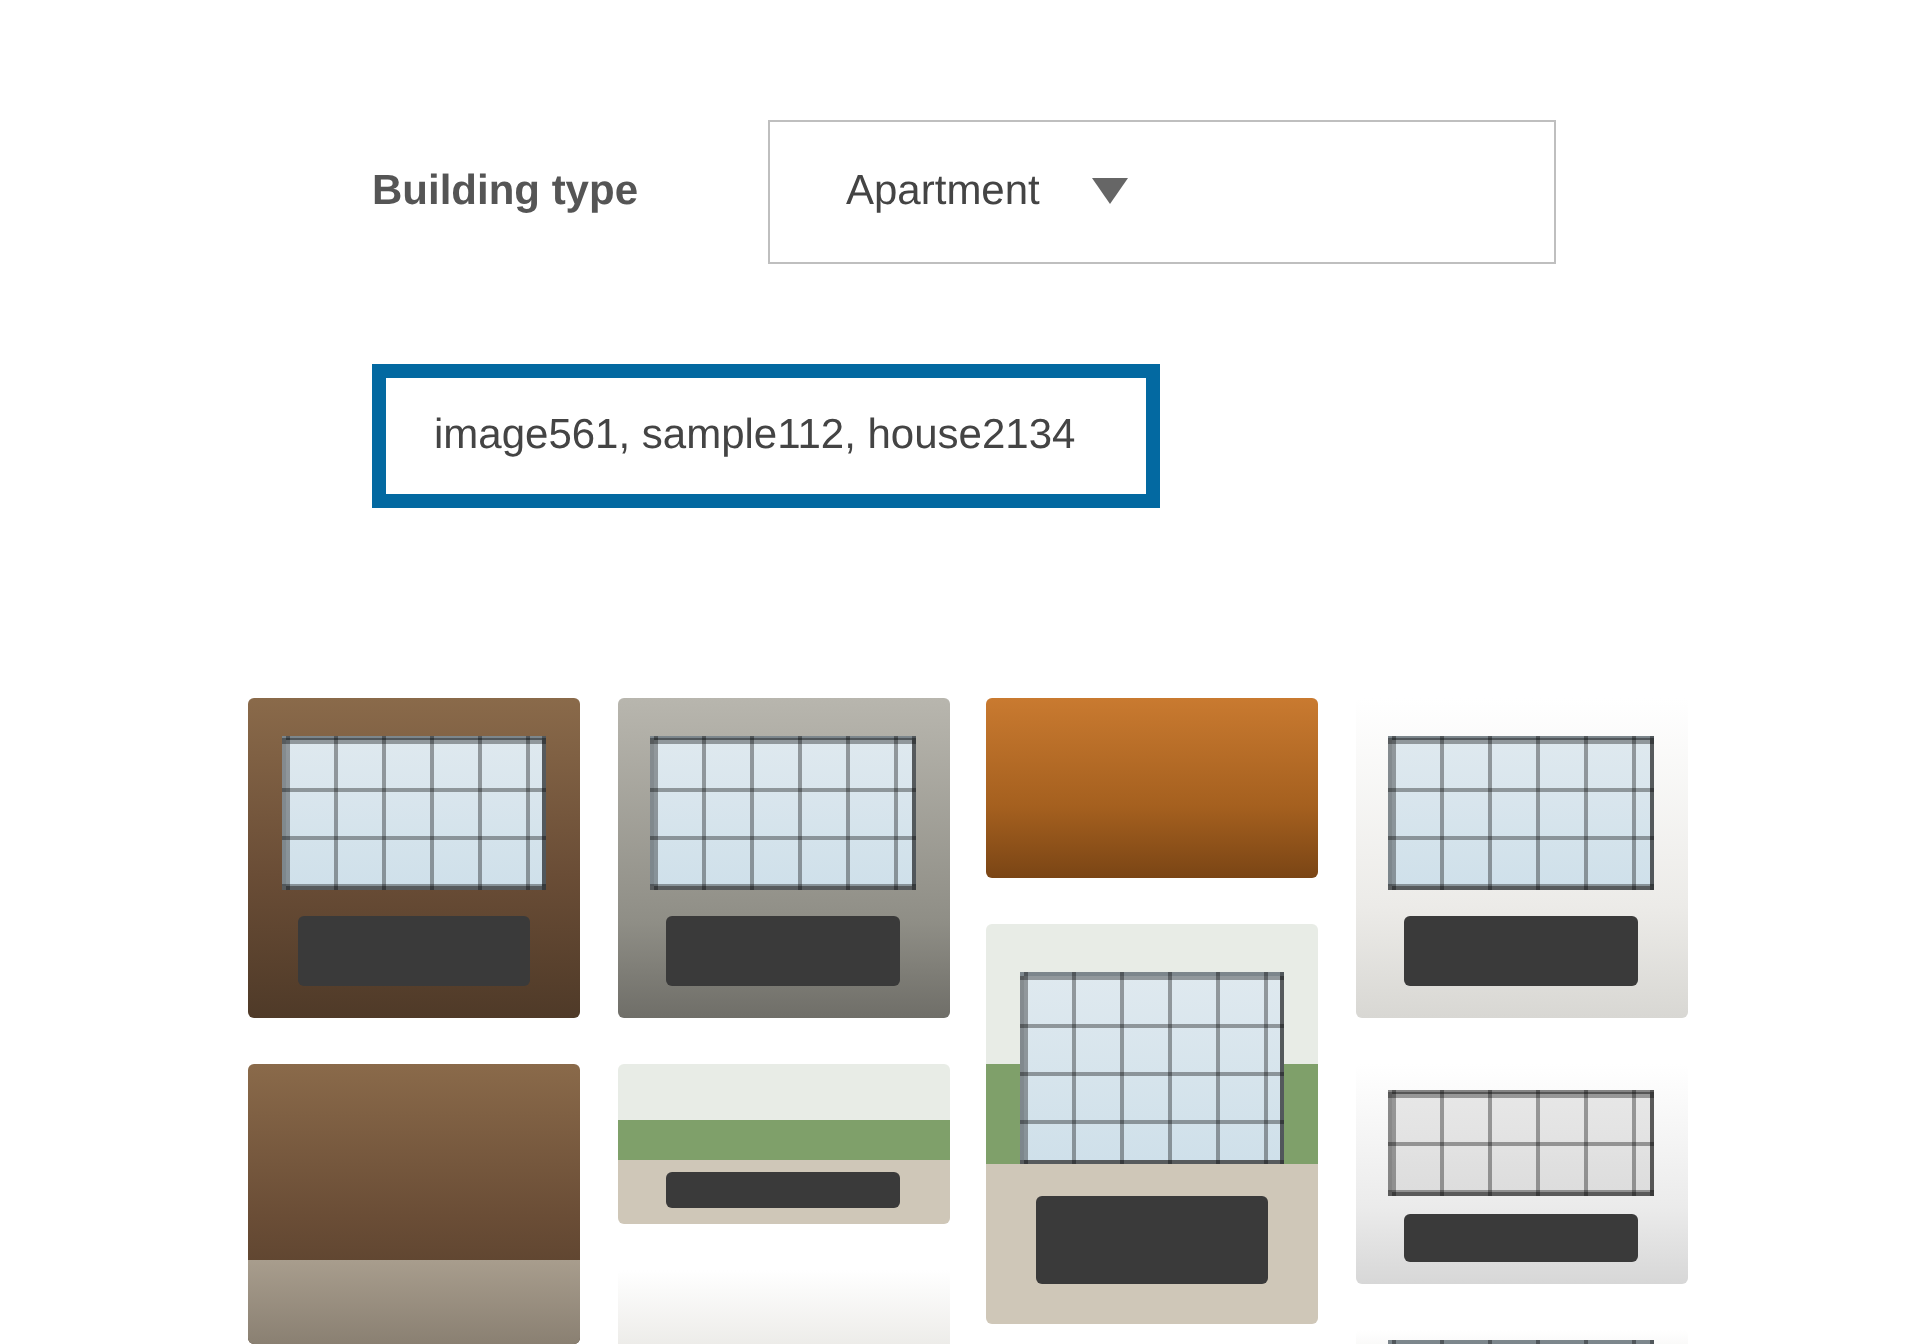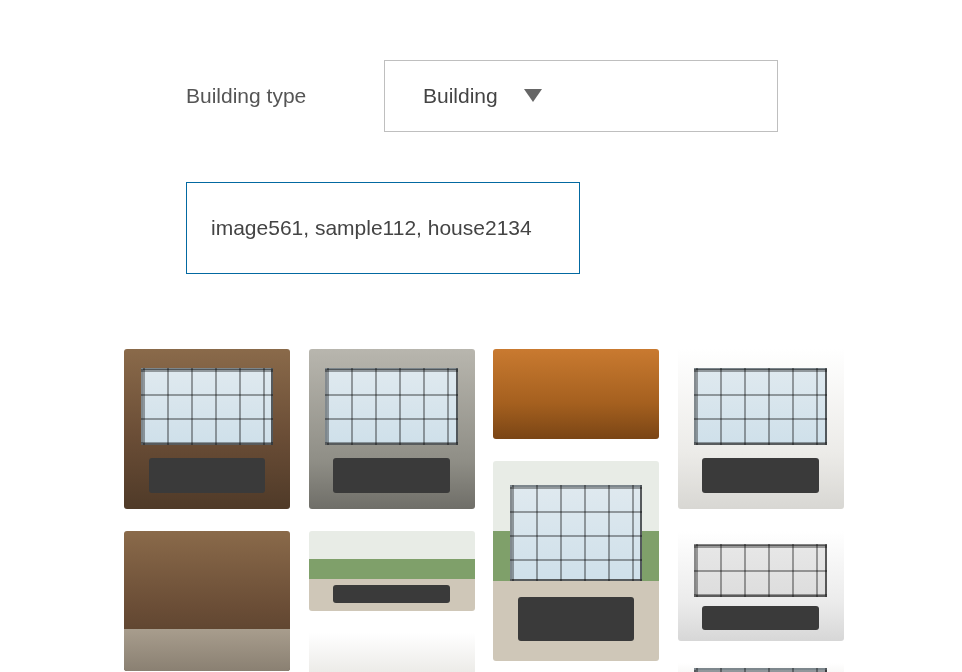--- a/index.html
+++ b/index.html
@@ -1,28 +1,28 @@
 <!DOCTYPE html>
 <html><head>
 <meta charset="utf-8">
 <style>
   * { box-sizing: border-box; margin: 0; padding: 0; }
   html, body { width: 962px; height: 672px; background: #fff; font-family: "Segoe UI", Arial, sans-serif; overflow: hidden; }
   .form-area { padding-top: 60px; padding-left: 186px; }
   .form-row { display: flex; align-items: center; margin-bottom: 50px; }
-  .form-label { width: 198px; font-size: 21px; color: #555; font-weight: 400; }
+  .form-label { width: 198px; font-size: 21px; color: #555; font-weight: 700; }
   .dropdown {
     width: 394px; height: 72px; border: 1px solid #bfbfbf; display: flex; align-items: center;
     padding-left: 38px; cursor: pointer; background: #fff; position: relative;
   }
   .dropdown-value { font-size: 21px; color: #444; }
   .dropdown-caret { margin-left: 26px; display: inline-block; }
   .dropdown-caret svg { display:block; }
   .text-input {
-    width: 394px; height: 92px; border: 1px solid #0369a1; font-size: 21px; color: #444;
+    width: 394px; height: 72px; border: 7px solid #0369a1; font-size: 21px; color: #444;
     padding: 0 24px; outline: none; background: #fff;
   }
   .gallery {
     position: absolute; top: 349px; left: 124px; width: 720px;
     column-count: 4; column-gap: 18px;
   }
   .thumb {
     width: 166px; display: inline-block; margin-bottom: 18px; border-radius: 3px;
     background: #ccc; break-inside: avoid; overflow: hidden; position: relative;
   }
@@ -70,21 +70,21 @@
   }
 </style>
 </head>
 <body>
 
 <div class="form-area">
 
   <div class="form-row">
     <div class="form-label">Building type</div>
     <div class="dropdown">
-      <span class="dropdown-value">Building</span>
+      <span class="dropdown-value">Apartment</span>
       <span class="dropdown-caret">
         <svg width="18" height="14" viewBox="0 0 18 14">
             <polygon points="0,0 18,0 9,13" fill="#666"></polygon>
           </svg>
       </span>
     </div>
   </div>
 
   <div class="form-row">
     <input class="text-input" type="text" value="image561, sample112, house2134" style="">

